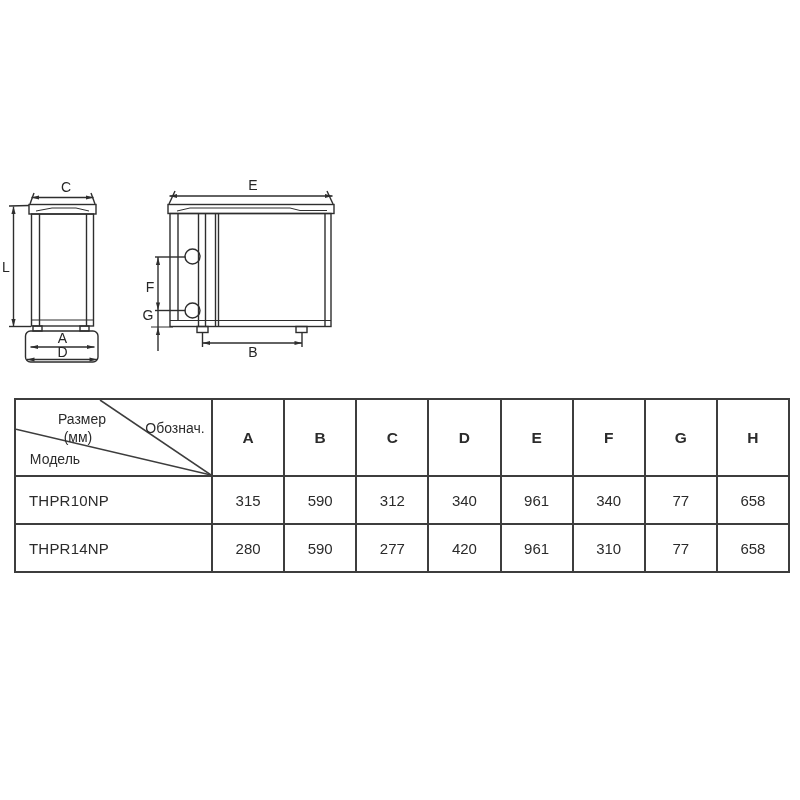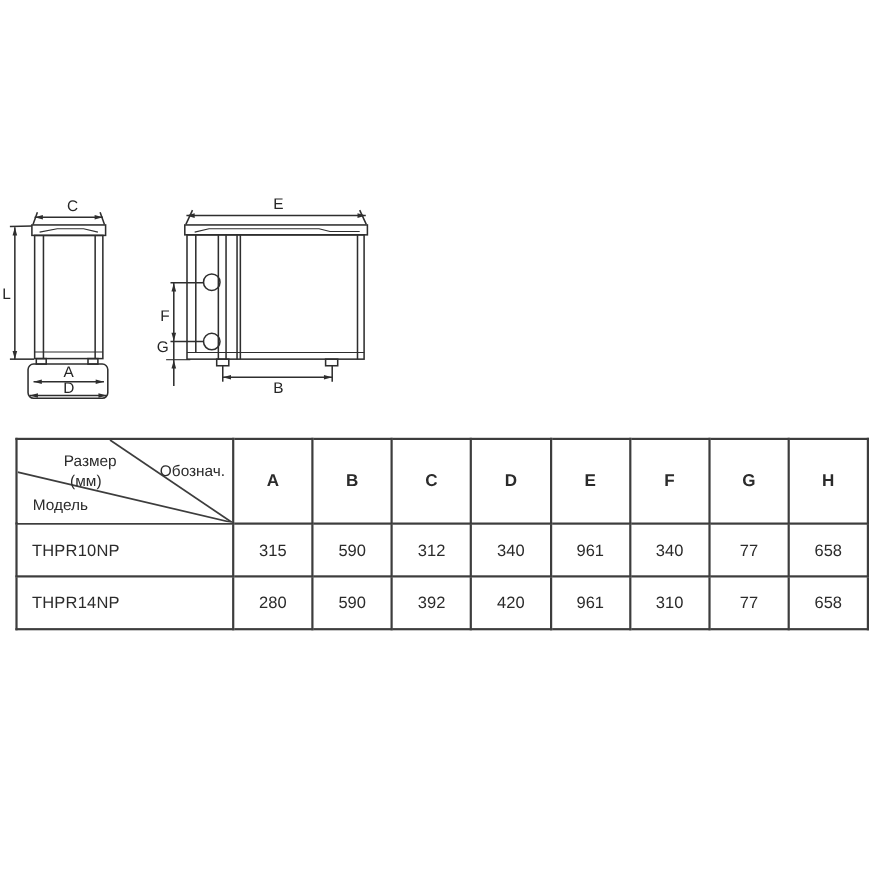--- a/index.html
+++ b/index.html
@@ -158,21 +158,21 @@
         <td>340</td>
         <td>961</td>
         <td>340</td>
         <td>77</td>
         <td>658</td>
       </tr>
       <tr class="data-row">
         <td class="model-cell">THPR14NP</td>
         <td>280</td>
         <td>590</td>
-        <td>392</td>
+        <td>277</td>
         <td>420</td>
         <td>961</td>
         <td>310</td>
         <td>77</td>
         <td>658</td>
       </tr>
     </tbody>
   </table>
 </div>
 

